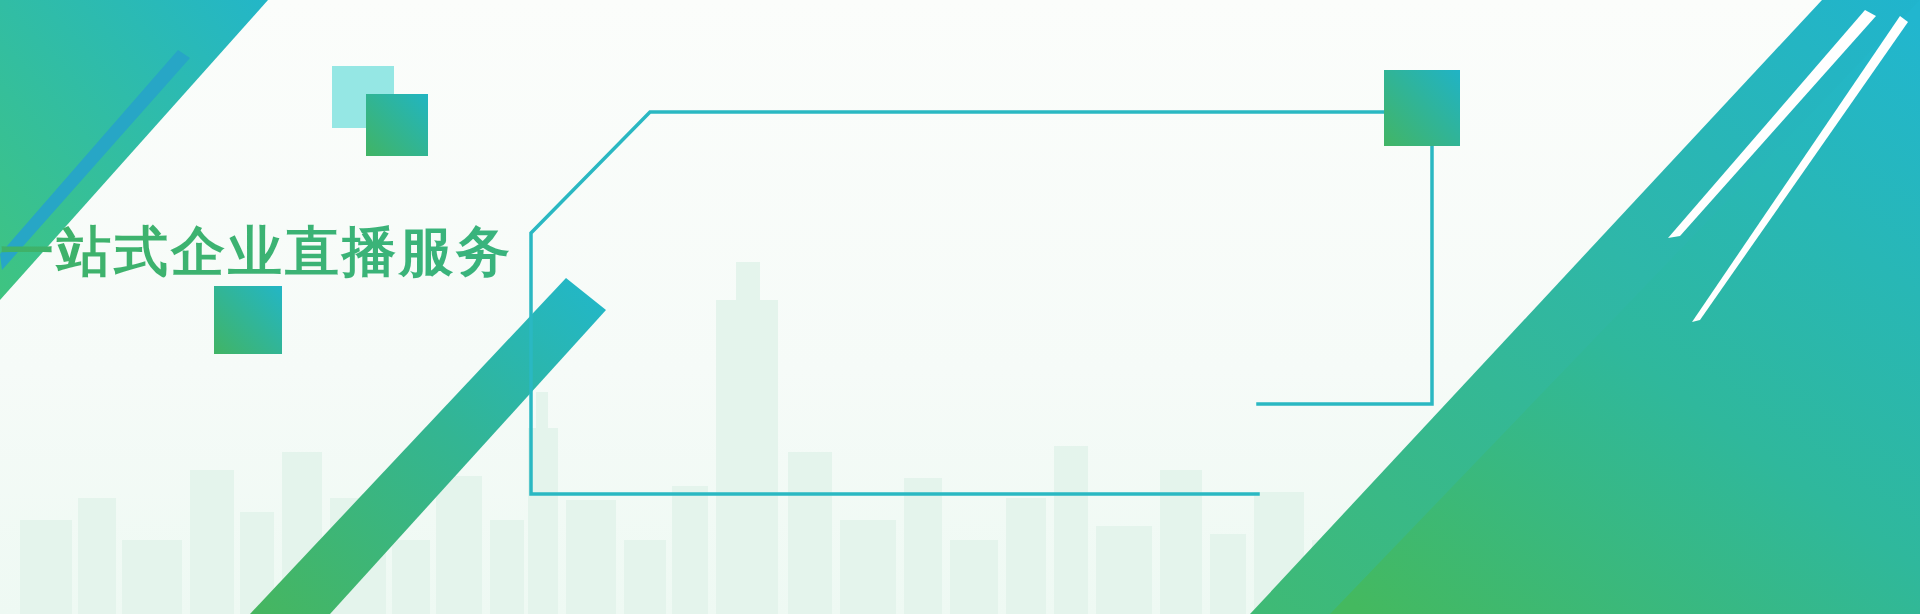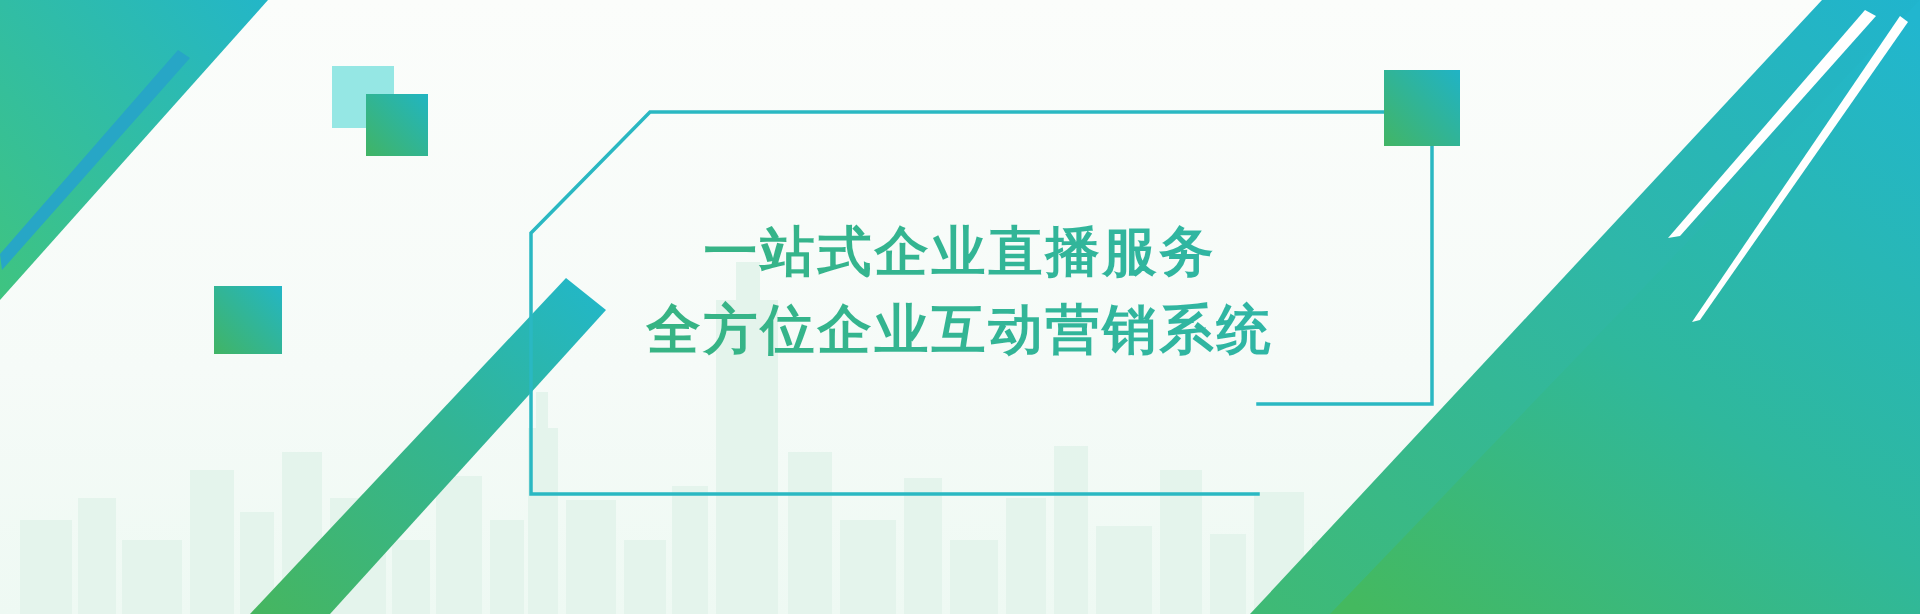--- a/index.html
+++ b/index.html
@@ -21,21 +21,21 @@
     inset: 0;
     width: 1920px;
     height: 614px;
     display: block;
   }
   .headline-wrap {
     position: absolute;
     left: 0;
     top: 212px;
     width: 1920px;
-    text-align: center;
+    text-align: left;
     pointer-events: none;
   }
   .headline-line {
     display: block;
     font-size: 54px;
     font-weight: 700;
     letter-spacing: 3px;
     line-height: 78px;
     white-space: nowrap;
     background: linear-gradient(90deg, #3fb268 0%, #36b487 38%, #2fb6a5 66%, #27b8c6 100%);
@@ -142,16 +142,15 @@
     <path d="M 1432 146 L 1432 404 L 1258 404" fill="none" stroke="#2ab8c2" stroke-width="3.5" stroke-linecap="square" stroke-linejoin="miter"></path>
 
     <rect x="332" y="66" width="62" height="62" fill="#8ce5e2" opacity="0.92"></rect>
     <rect x="366" y="94" width="62" height="62" fill="url(#gradSqFront)"></rect>
     <rect x="214" y="286" width="68" height="68" fill="url(#gradSqLeft)"></rect>
     <rect x="1384" y="70" width="76" height="76" fill="url(#gradSqCorner)"></rect>
   </svg>
 
   <div class="headline-wrap">
     <span class="headline-line">一站式企业直播服务</span>
-    <span class="headline-line">全方位企业互动营销系统</span>
   </div>
 
 </div>
 
 </body></html>

